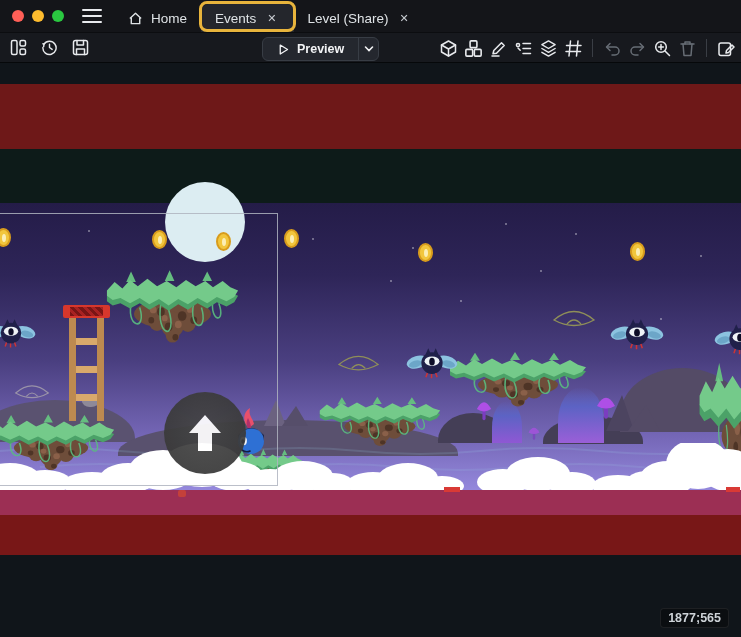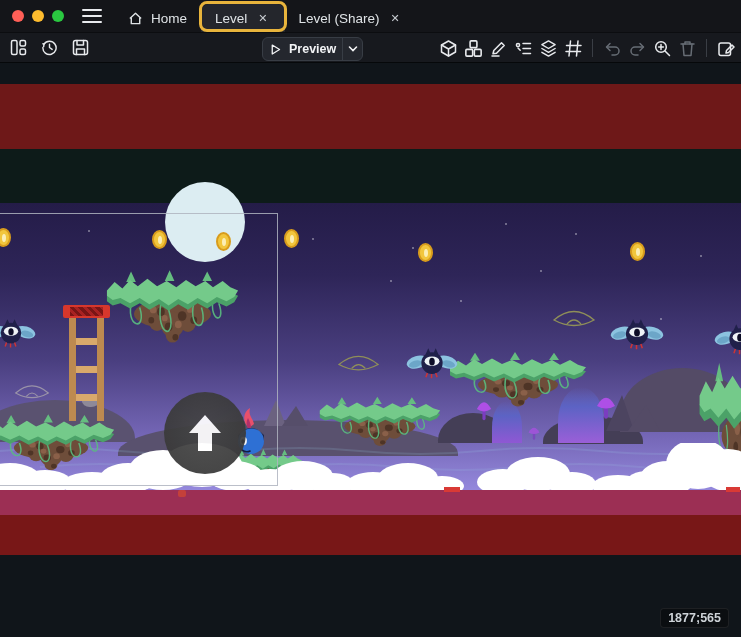--- a/index.html
+++ b/index.html
@@ -29,21 +29,21 @@
     background:#17191e; border-top:1px solid #0c0d10; border-bottom:1px solid #06080a;
     display:flex; align-items:center; }
   .tool-group-left { display:flex; gap:9px; padding-left:7px; }
   .icon-btn { width:22px; height:22px; display:flex; align-items:center; justify-content:center;
     border-radius:4px; cursor:pointer; }
   .icon-btn svg { stroke:#e8eaed; fill:none; stroke-width:1.5; stroke-linecap:round; stroke-linejoin:round; }
   .icon-btn.disabled svg { stroke:#676d75; }
   .center-controls { position:absolute; left:262px; top:4px; display:flex; gap:14px; }
   .preview-btn { display:flex; align-items:center; height:24px; background:#24272e;
     border:1px solid #383d45; border-radius:6px; color:#f2f3f5; overflow:hidden; }
-  .preview-main { display:flex; align-items:center; gap:7px; padding:0 6px; cursor:pointer; font-size:12.5px; font-weight:bold; }
+  .preview-main { display:flex; align-items:center; gap:7px; padding:0 14px; cursor:pointer; font-size:12.5px; font-weight:bold; }
   .preview-caret { width:20px; height:100%; display:flex; align-items:center; justify-content:center;
     border-left:1px solid #383d45; cursor:pointer; }
   .share-btn { display:flex; align-items:center; gap:7px; height:24px; padding:0 12px;
     background:#5142cb; border-radius:6px; color:#fff; font-size:12.5px; font-weight:bold; cursor:pointer; }
   .tool-group-right { position:absolute; right:4px; top:4px; display:flex; align-items:center; gap:3px; }
   .tb-divider { width:1px; height:18px; background:#3a3e45; margin:0 5px; }
 
   
   .scene { position:absolute; left:0; top:63px; width:741px; height:574px;
     background:#10151a; overflow:hidden; }
@@ -104,21 +104,21 @@
       </div>
     <div class="tabs">
       <div class="tab">
         <svg class="ticon" viewBox="0 0 16 16" fill="none" stroke="#dfe3e6" stroke-width="1.5" stroke-linejoin="round">
             <path d="M2,8 L8,2.5 L14,8"></path>
             <path d="M3.5,7 V13.5 H12.5 V7"></path>
           </svg>
         <span>Home</span>
       </div>
       <div class="tab active">
-        <span>Level</span>
+        <span>Events</span>
         <span class="close">✕</span>
       </div>
       <div class="tab">
         <span>Level (Share)</span>
         <span class="close">✕</span>
       </div>
     </div>
   </div>
 
   <div class="toolbar">

